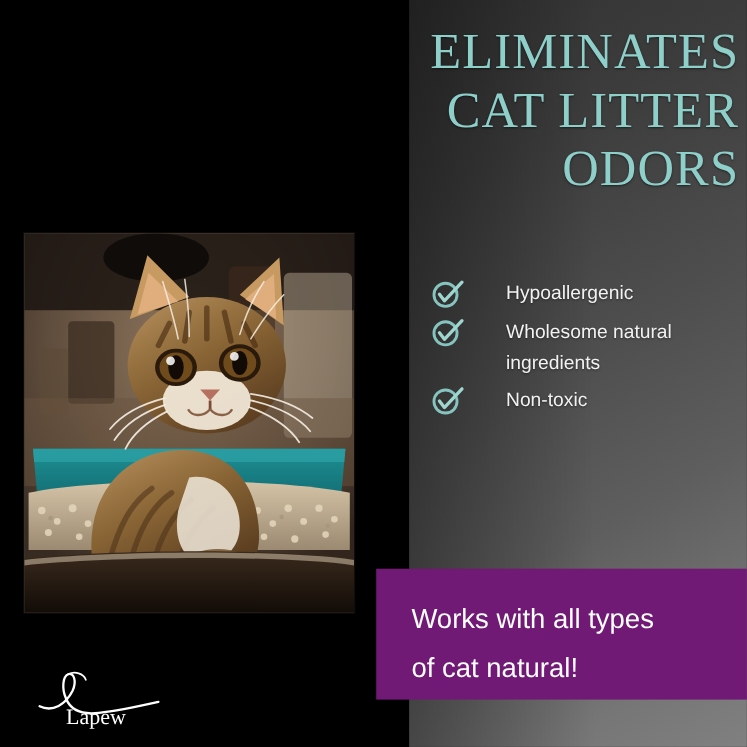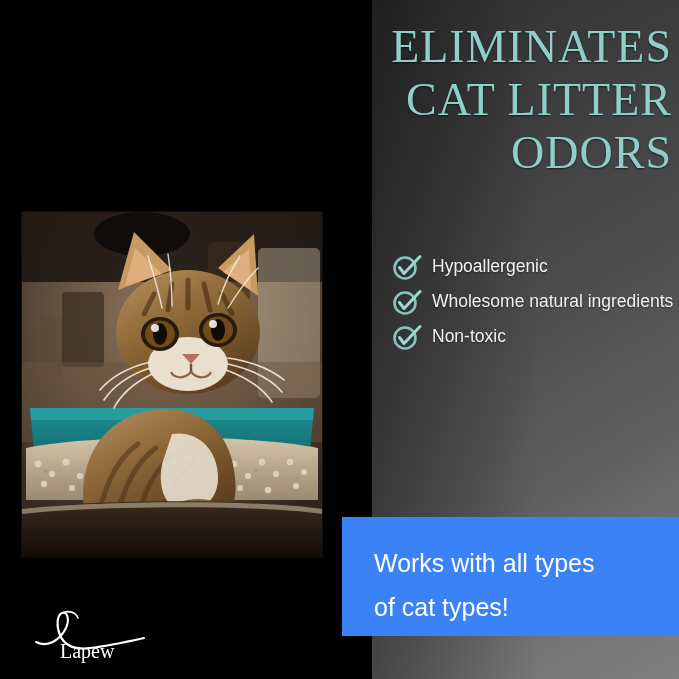--- a/index.html
+++ b/index.html
@@ -28,41 +28,41 @@
     text-shadow:0 1px 2px rgba(0,0,0,.55);
     white-space:nowrap;
   }
   .headline .hl{display:block;}
 
   
   .bullets{
     position:absolute;left:392px;top:252px;width:285px;
   }
   .bullet{
-    display:flex;align-items:flex-start;margin-bottom:6px;
+    display:flex;align-items:flex-start;margin-bottom:6px;gap:28px;
   }
   .chk{flex:0 0 auto;width:30px;height:28px;margin-right:10px;margin-top:1px;}
   .btxt{
     color:#f2f2f2;font-size:17.5px;line-height:28px;
     font-family:"Liberation Sans",sans-serif;
     text-shadow:0 1px 2px rgba(0,0,0,.45);
   }
 
   
   .photo{
     position:absolute;left:22px;top:212px;width:300px;height:345px;
     overflow:hidden;background:#1a1411;
     box-shadow:0 0 0 1px rgba(255,255,255,.05);
   }
   .photo svg{display:block;width:300px;height:345px;}
 
   
   .caption{
     position:absolute;left:342px;top:517px;width:337px;height:119px;
-    background:#3b82f6;
+    background:#701a75;
   }
   .caption .ctxt{
     position:absolute;left:32px;top:24px;width:290px;
     color:#fff;font-size:25px;line-height:44px;
     font-family:"Liberation Sans",sans-serif;
   }
 
   
   .logo{position:absolute;left:34px;top:606px;width:120px;height:58px;}
   .logo svg{display:block;}
@@ -272,21 +272,21 @@
       <ellipse cx="176" cy="300" rx="28" ry="13" fill="#7a5a33" opacity=".9"></ellipse>
 
       <path d="M0 296 C70 288 230 286 300 296 L300 345 L0 345 Z" fill="url(#rimG)"></path>
       <path d="M0 297 C70 289 230 287 300 297 L300 302 C230 292 70 294 0 302 Z" fill="#b9ab92" opacity=".65"></path>
     </svg>
   </div>
 
   <div class="caption">
     <div class="ctxt">
       <div>Works with all types</div>
-      <div>of cat types!</div>
+      <div>of cat natural!</div>
     </div>
   </div>
 
   <div class="logo">
     <svg viewBox="0 0 120 58" xmlns="http://www.w3.org/2000/svg">
       <g>
         <path d="M2 36 C14 42 26 34 32 22 C36 13 33 5 28 7 C23 9 22 20 26 29 C30 39 40 44 56 42 C74 40 92 36 110 32" fill="none" stroke="#ffffff" stroke-width="2.1" stroke-linecap="round"></path>
         <path d="M28 7 C34 4 42 6 44 12" fill="none" stroke="#ffffff" stroke-width="1.6" stroke-linecap="round"></path>
       </g>
       <text x="26" y="52" font-family="Liberation Serif, serif" font-size="20" fill="#ffffff">Lapew</text>

